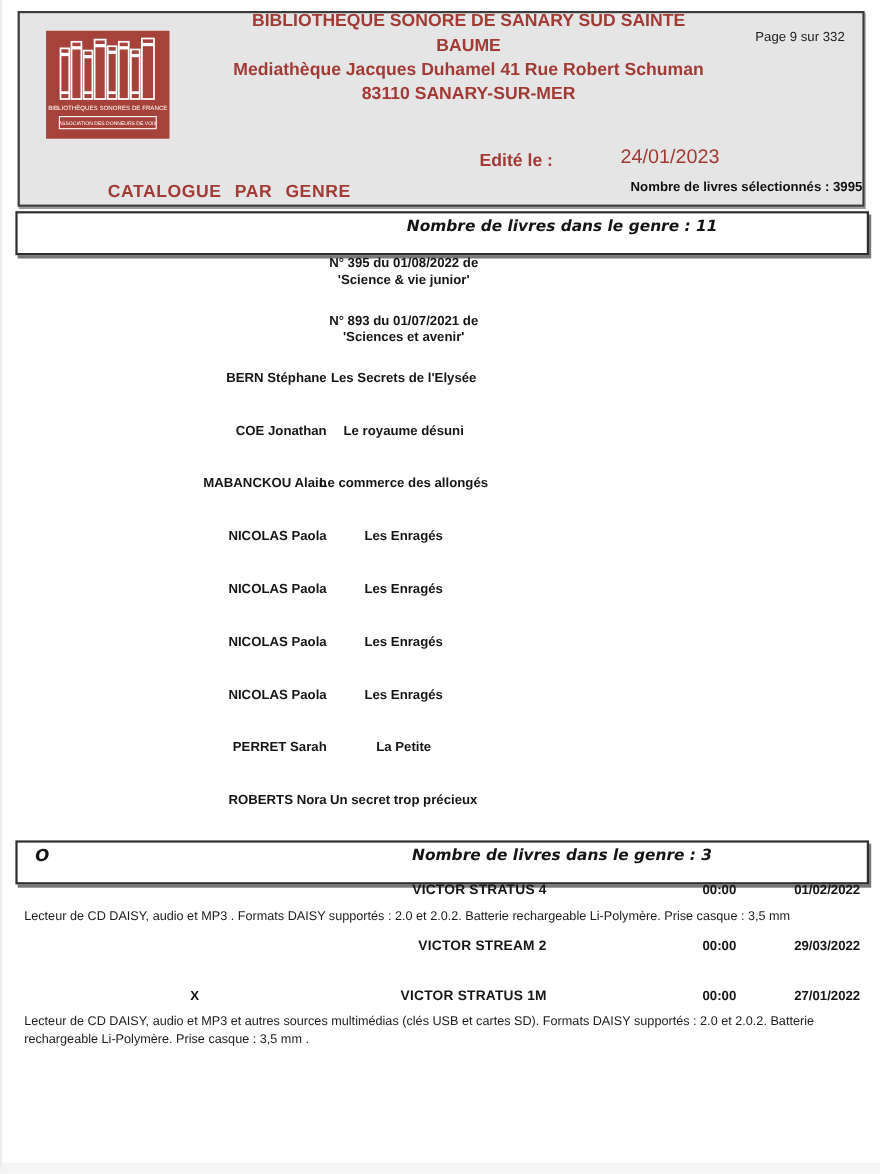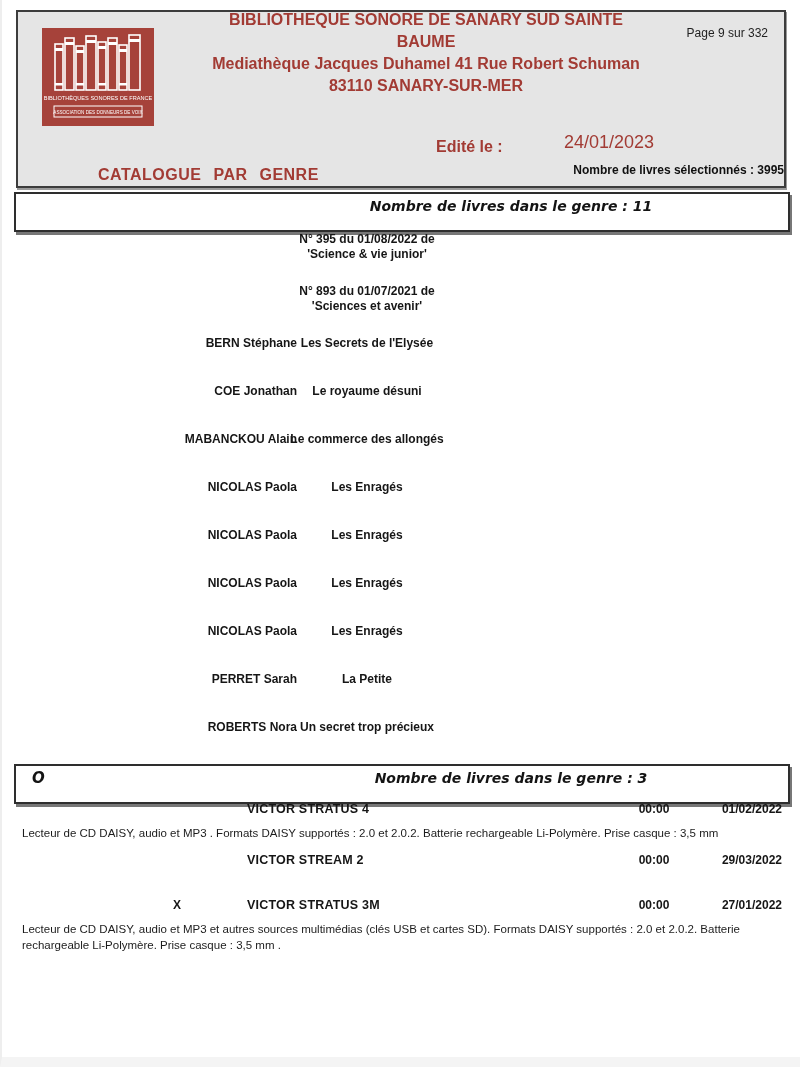--- a/index.html
+++ b/index.html
@@ -79,21 +79,21 @@
   .device-list{position:absolute;left:0;top:802px;width:800px;}
   .device{position:relative;}
   .device:nth-of-type(2){margin-top:12px;}
   .device:nth-of-type(3){margin-top:25px;}
   .device .drow{position:relative;height:20px;}
   .device .dcode{
     position:absolute;left:55px;width:240px;text-align:center;
     font-size:12px;font-weight:bold;color:#161616;
   }
   .device .dname{
-    position:absolute;left:245px;width:250px;text-align:left;
+    position:absolute;left:245px;width:250px;text-align:right;
     font-size:12.5px;font-weight:bold;color:#161616;letter-spacing:.2px;
   }
   .device .dtime{
     position:absolute;left:612px;width:80px;text-align:center;
     font-size:12px;font-weight:bold;color:#161616;
   }
   .device .ddate{
     position:absolute;left:694px;width:86px;text-align:right;
     font-size:12px;font-weight:bold;color:#161616;
   }
@@ -244,21 +244,21 @@
         <span class="dname">VICTOR STREAM 2</span>
         <span class="dtime">00:00</span>
         <span class="ddate">29/03/2022</span>
       </div>
 
     </div>
 
     <div class="device">
       <div class="drow">
         <span class="dcode">X</span>
-        <span class="dname">VICTOR STRATUS 3M</span>
+        <span class="dname">VICTOR STRATUS 1M</span>
         <span class="dtime">00:00</span>
         <span class="ddate">27/01/2022</span>
       </div>
       <div class="ddesc">Lecteur de CD DAISY, audio et MP3 et autres sources multimédias (clés USB et cartes SD). Formats DAISY supportés : 2.0 et 2.0.2.  Batterie rechargeable Li-Polymère.  Prise casque : 3,5 mm .</div>
     </div>
   </div>
 
 </div>
 
 </body></html>

